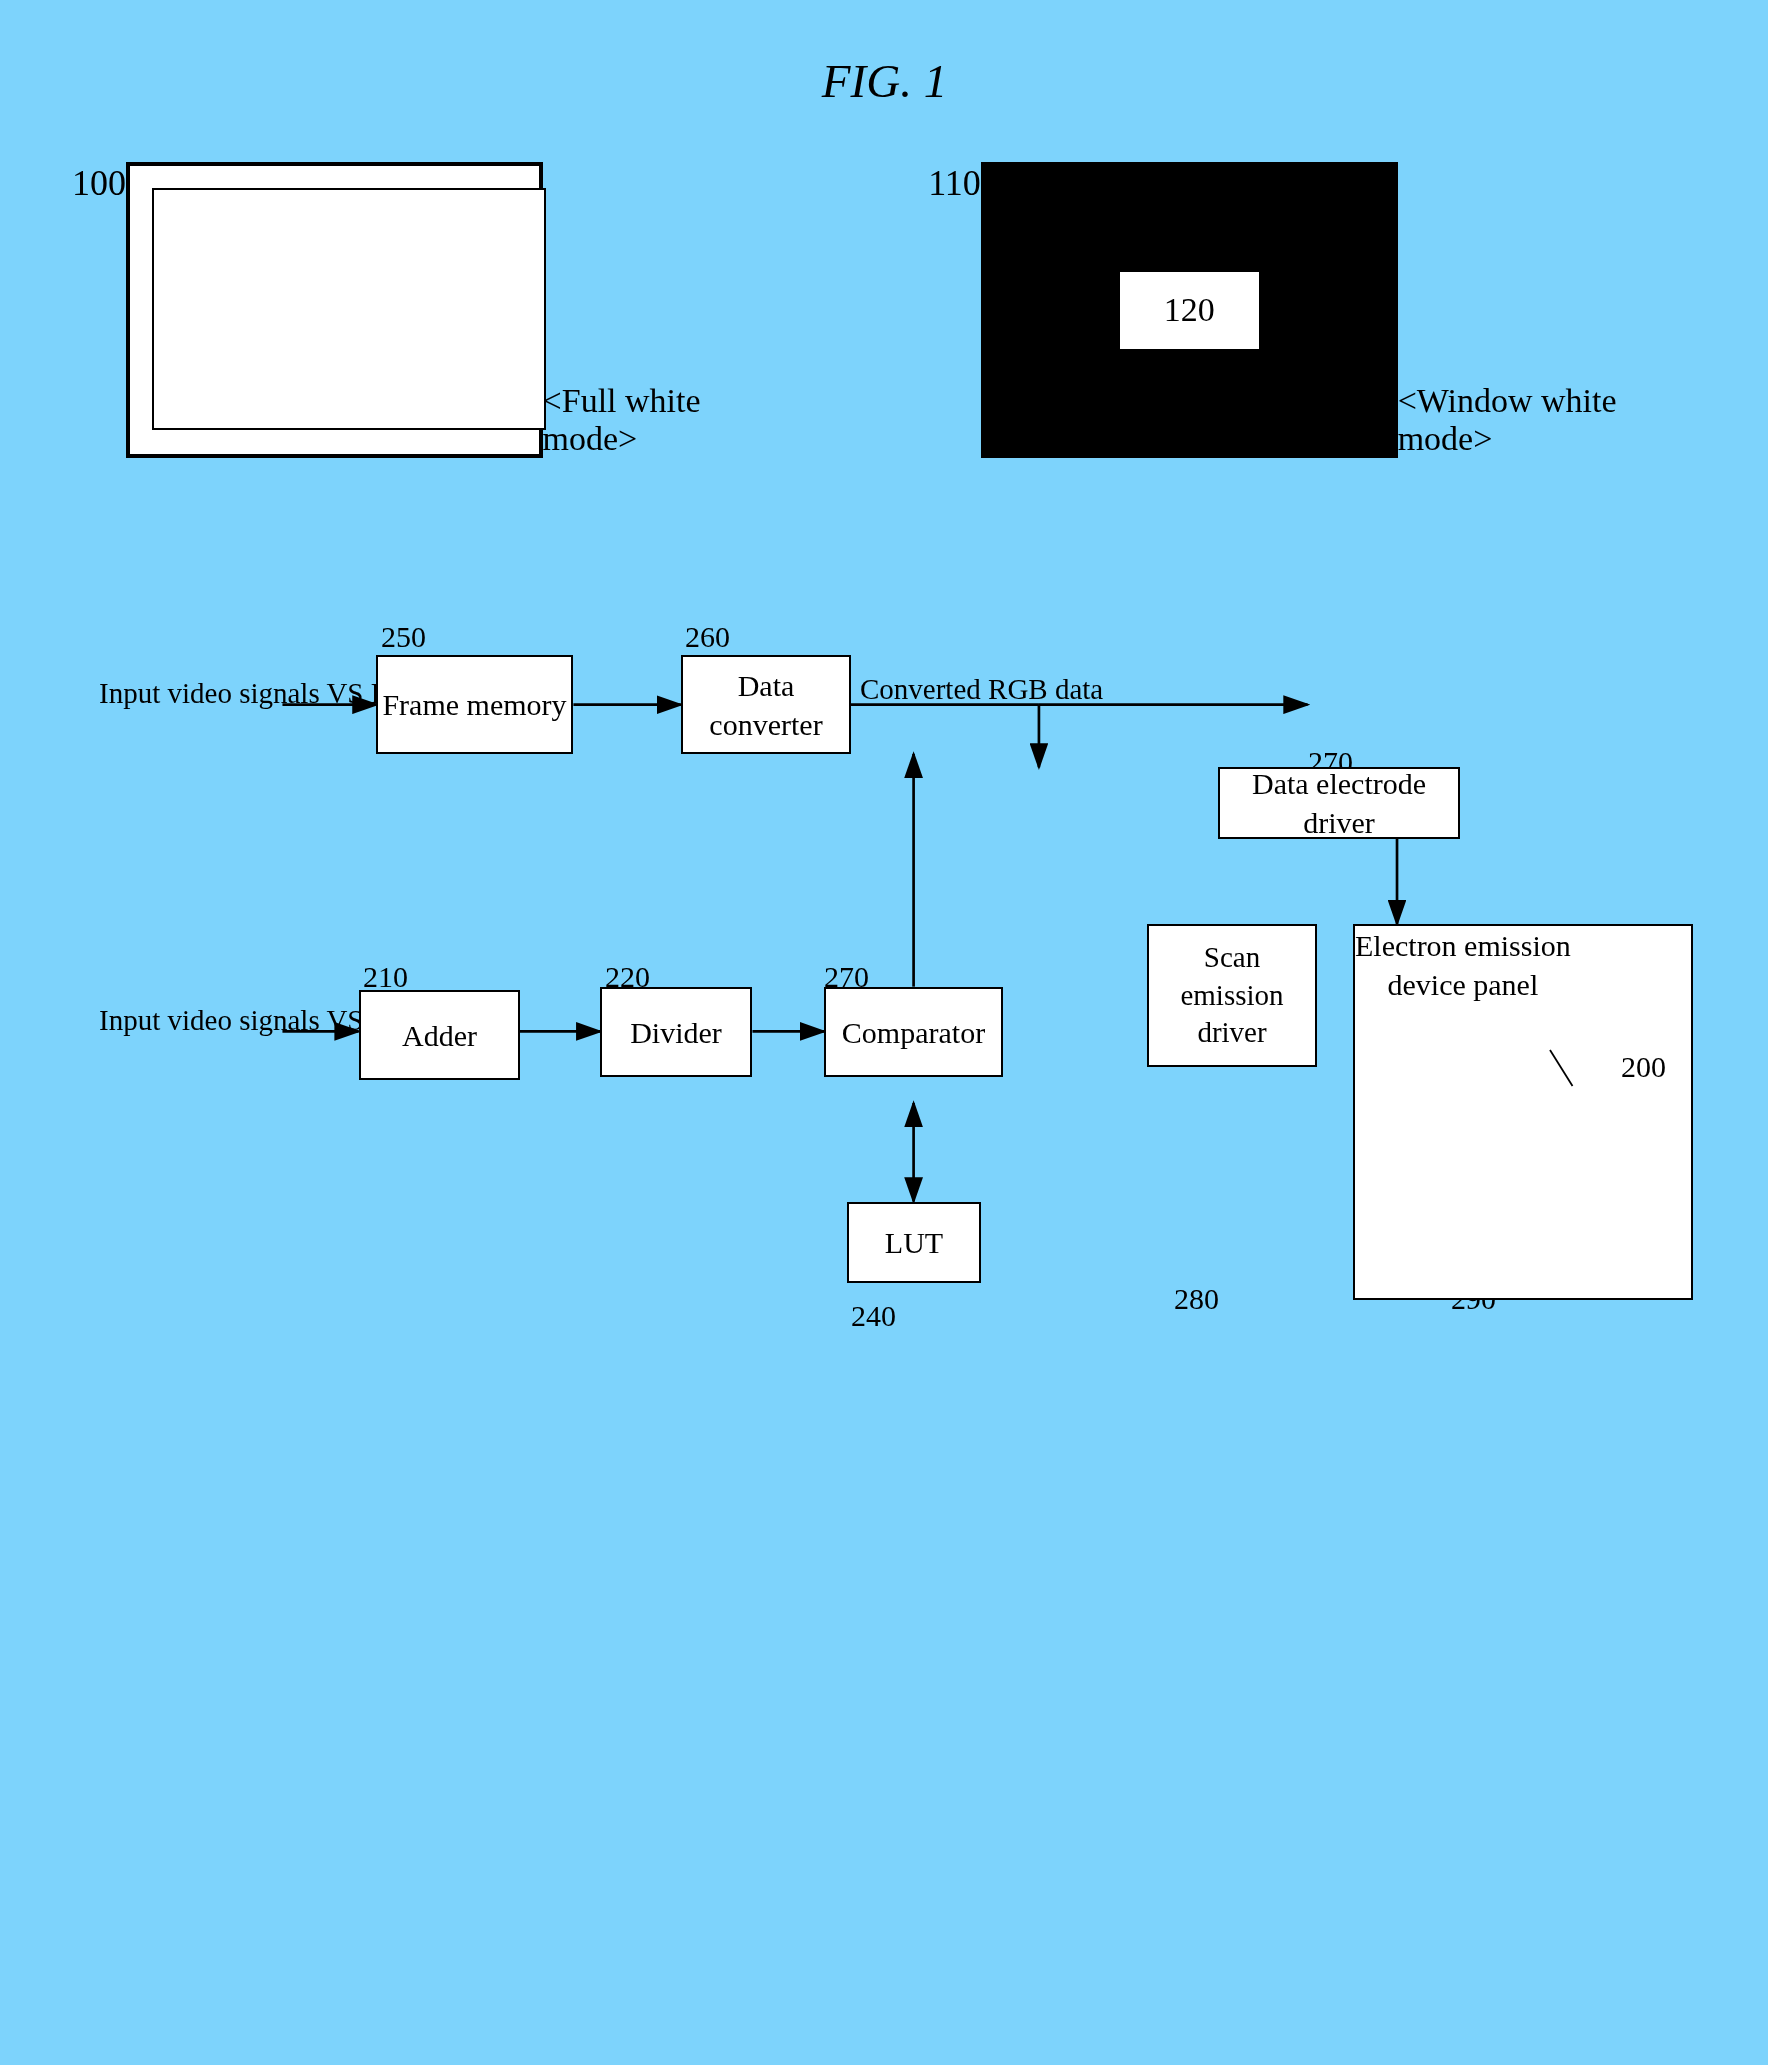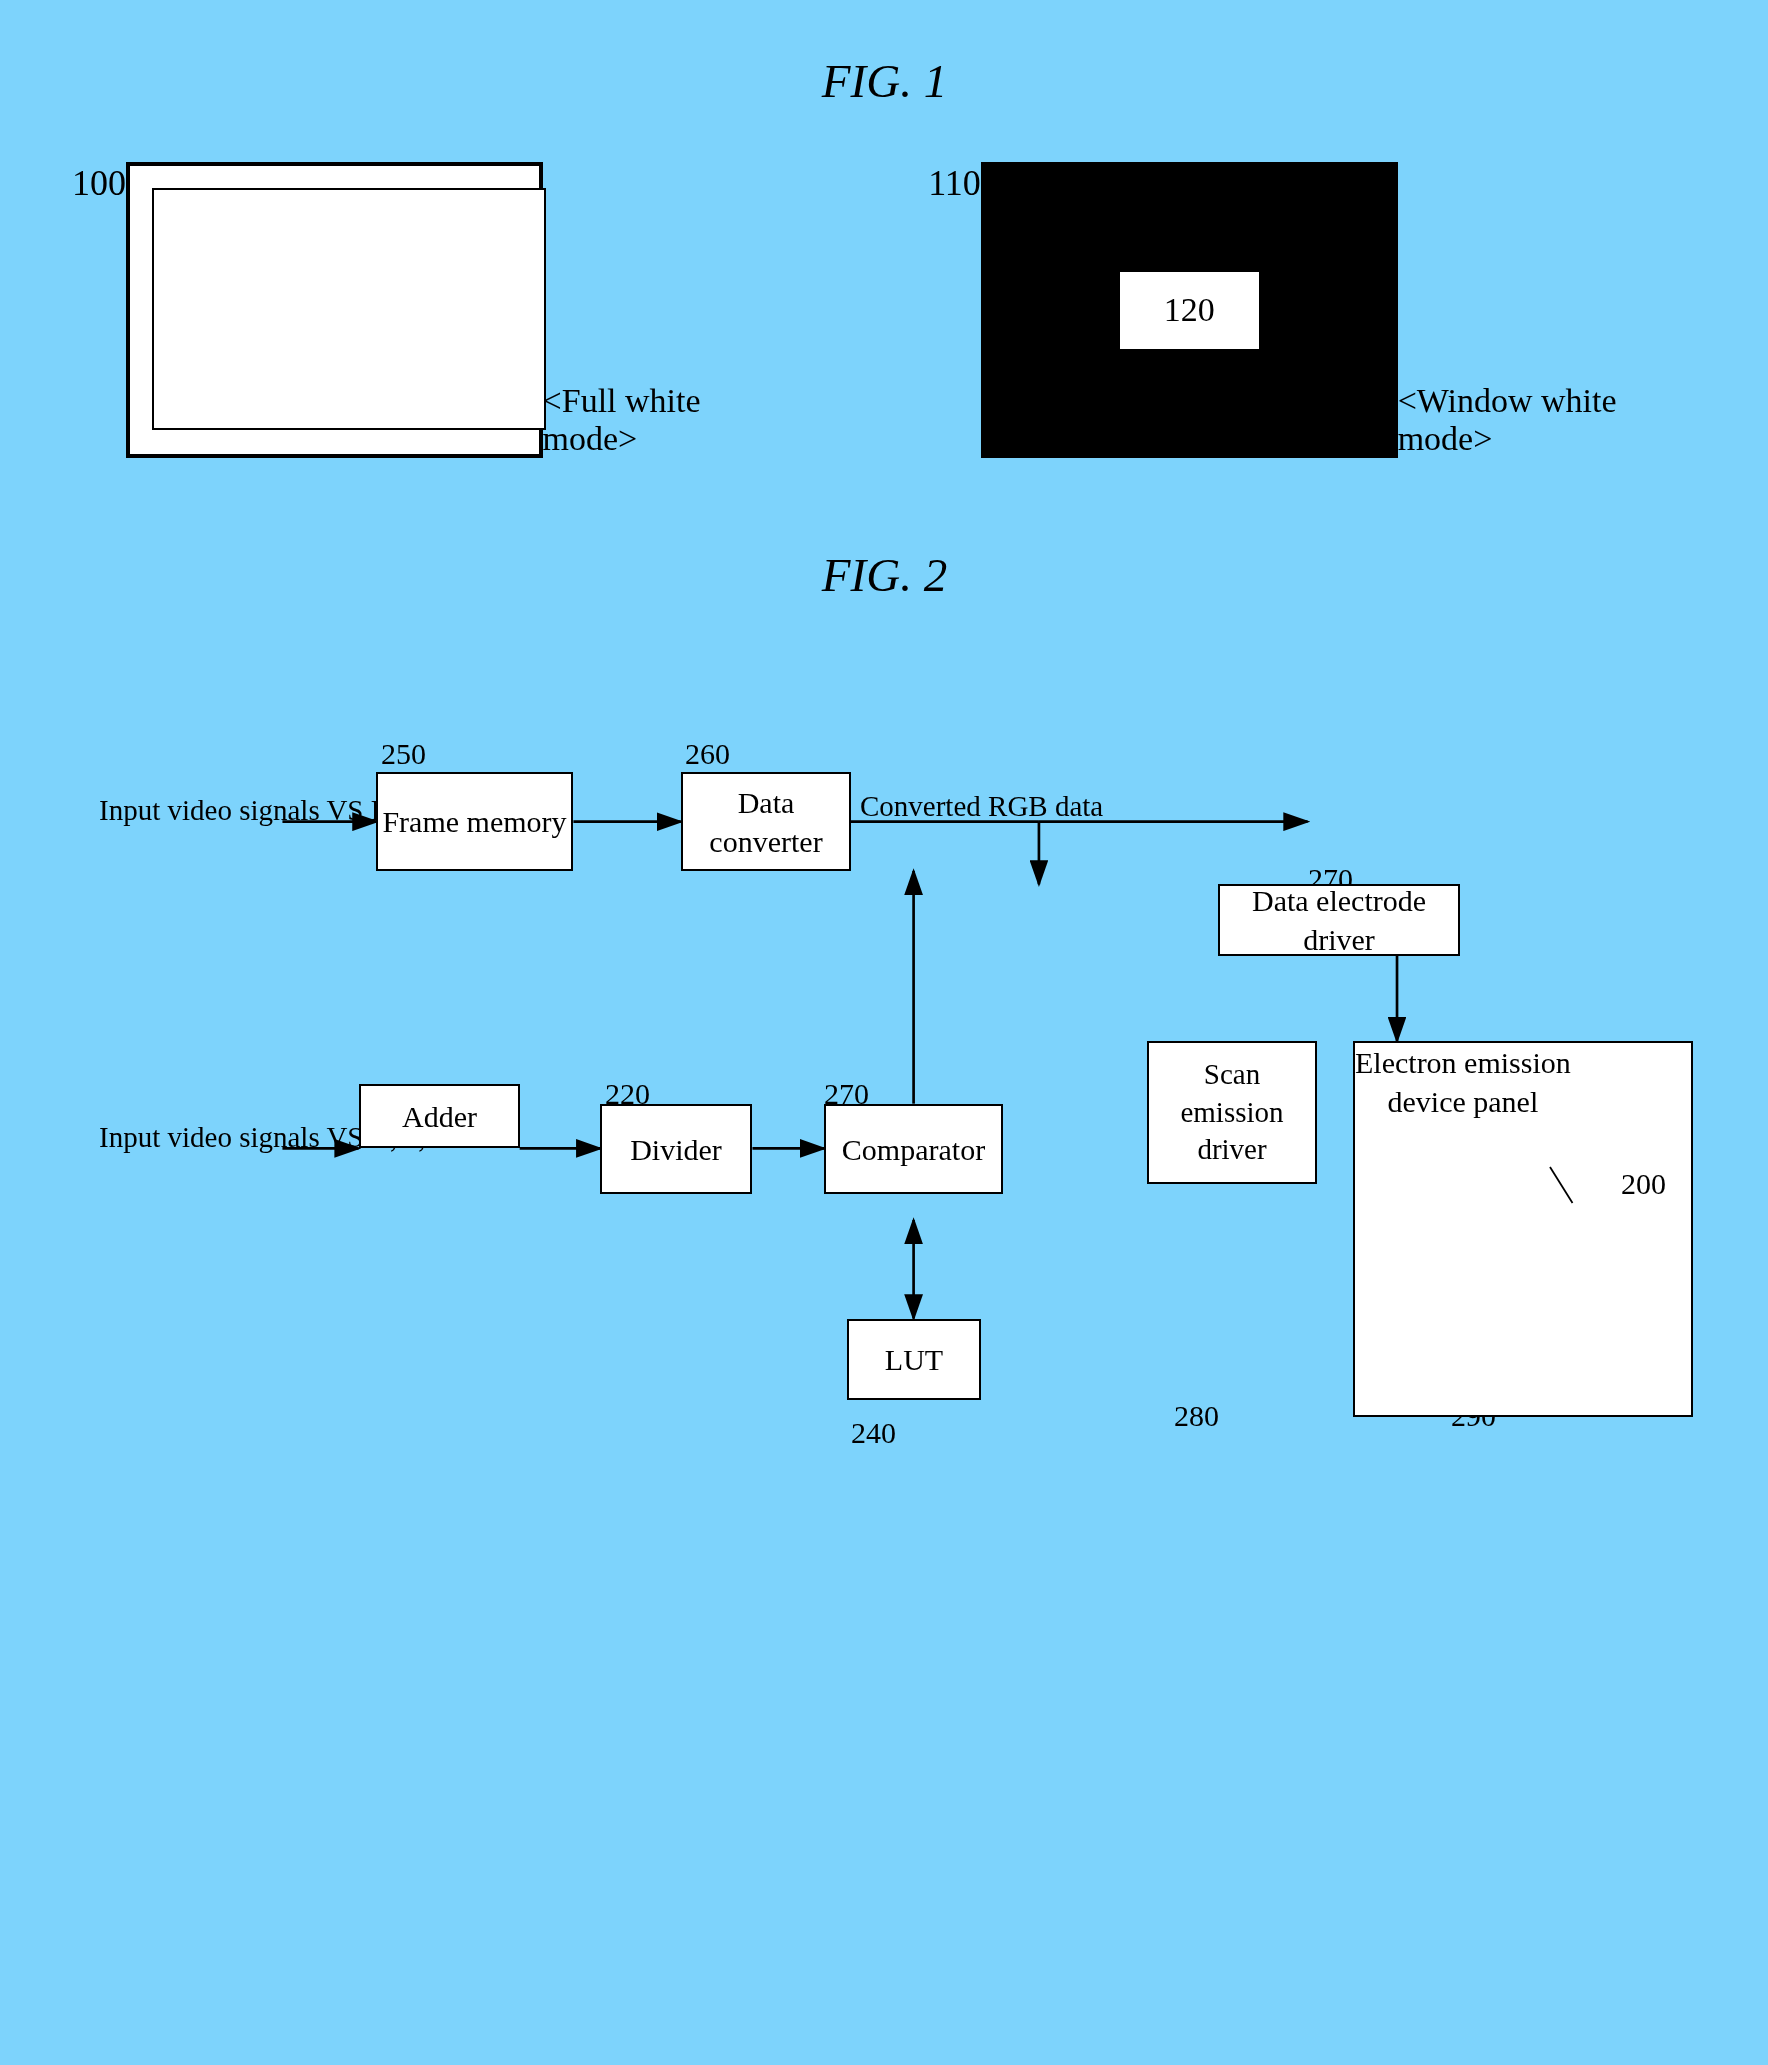--- a/index.html
+++ b/index.html
@@ -176,21 +176,20 @@
       <div class="window-mode-box">
         <div class="window-inner-white">
           <span>120</span>
         </div>
       </div>
       <div class="mode-caption">&lt;Window white mode&gt;</div>
     </div>
   </div>
 
   <div class="fig2-section">
-    <div class="fig2-title">FIG. 2</div>
 
     <div class="diagram-area">
 
       <svg class="diagram-svg" xmlns="http://www.w3.org/2000/svg" viewBox="0 0 1815 1050" width="1625" height="940">
         <defs>
           <marker id="arrowhead" markerWidth="10" markerHeight="7" refX="9" refY="3.5" orient="auto">
             <polygon points="0 0, 10 3.5, 0 7" fill="#000"></polygon>
           </marker>
           <marker id="arrowhead-up" markerWidth="10" markerHeight="7" refX="9" refY="3.5" orient="auto">
             <polygon points="0 0, 10 3.5, 0 7" fill="#000"></polygon>
@@ -244,21 +243,21 @@
       <div class="ref-label" style="left: 1236px; top: 197px;">270</div>
 
       <div class="block-box" style="left: 1146px; top: 219px; width: 242px; height: 72px;">Data electrode driver</div>
 
       <div class="input-text" style="left: 27px; top: 452px;">Input video
 signals VS
 R,G,B</div>
 
       <div class="ref-label" style="left: 291px; top: 412px;">210</div>
 
-      <div class="block-box" style="left: 287px; top: 419px; width: 161px; height: 64px;">Adder</div>
+      <div class="block-box" style="left: 287px; top: 442px; width: 161px; height: 90px;">Adder</div>
 
       <div class="ref-label" style="left: 533px; top: 412px;">220</div>
 
       <div class="block-box" style="left: 528px; top: 439px; width: 152px; height: 90px;">Divider</div>
 
       <div class="ref-label" style="left: 752px; top: 412px;">270</div>
 
       <div class="block-box" style="left: 752px; top: 439px; width: 179px; height: 90px;">Comparator</div>
 
       <div class="block-box" style="left: 775px; top: 654px; width: 134px; height: 81px;">LUT</div>

